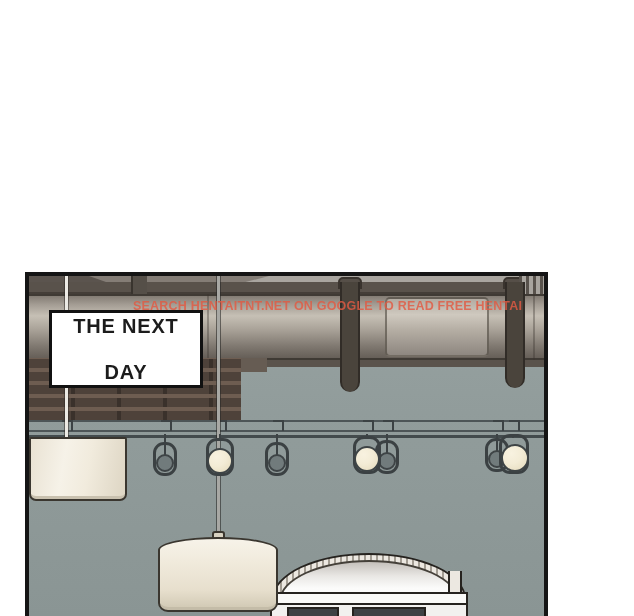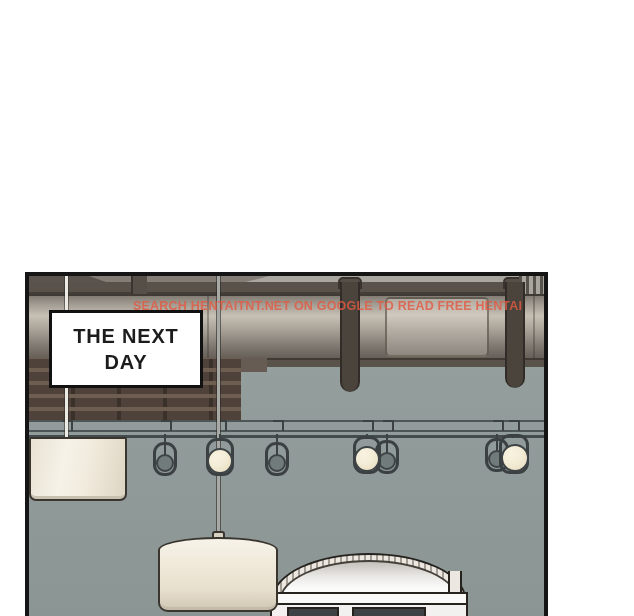--- a/index.html
+++ b/index.html
@@ -73,21 +73,21 @@
   .hb-trim-right{left:419px;top:295px;width:14px;height:26px;background:#ece8e1;
         border:2px solid #26231f;border-top:none;}
   .hb-rail{left:241px;top:316px;width:198px;height:13px;background:#fafaf8;border:2px solid #26231f;}
   .hb-base{left:241px;top:329px;width:198px;height:11px;background:#f2f1ef;
         border-left:2px solid #26231f;border-right:2px solid #26231f;}
   .hb-dark{top:2px;height:9px;background:#3e4245;border:2px solid #26231f;border-bottom:none;}
   
   .watermark{left:104px;top:23px;width:404px;font-size:12.5px;font-weight:800;letter-spacing:0.2px;
         color:rgba(226,90,67,0.82);white-space:nowrap;z-index:30;}
   .caption-box{left:20px;top:34px;width:154px;height:78px;background:#ffffff;border:3px solid #111111;
-        z-index:40;display:flex;flex-direction:column;align-items:center;justify-content:center;}
+        z-index:40;display:flex;flex-direction:column;align-items:center;justify-content:space-between;}
   .caption-box span{position:static;display:block;text-align:center;color:#1c1c1c;
         font-size:20px;font-weight:700;line-height:1.3;letter-spacing:0.8px;}
 </style>
 </head>
 <body>
 
 <div class="page">
   <div class="panel">
 
     <div class="top-strip"></div>

